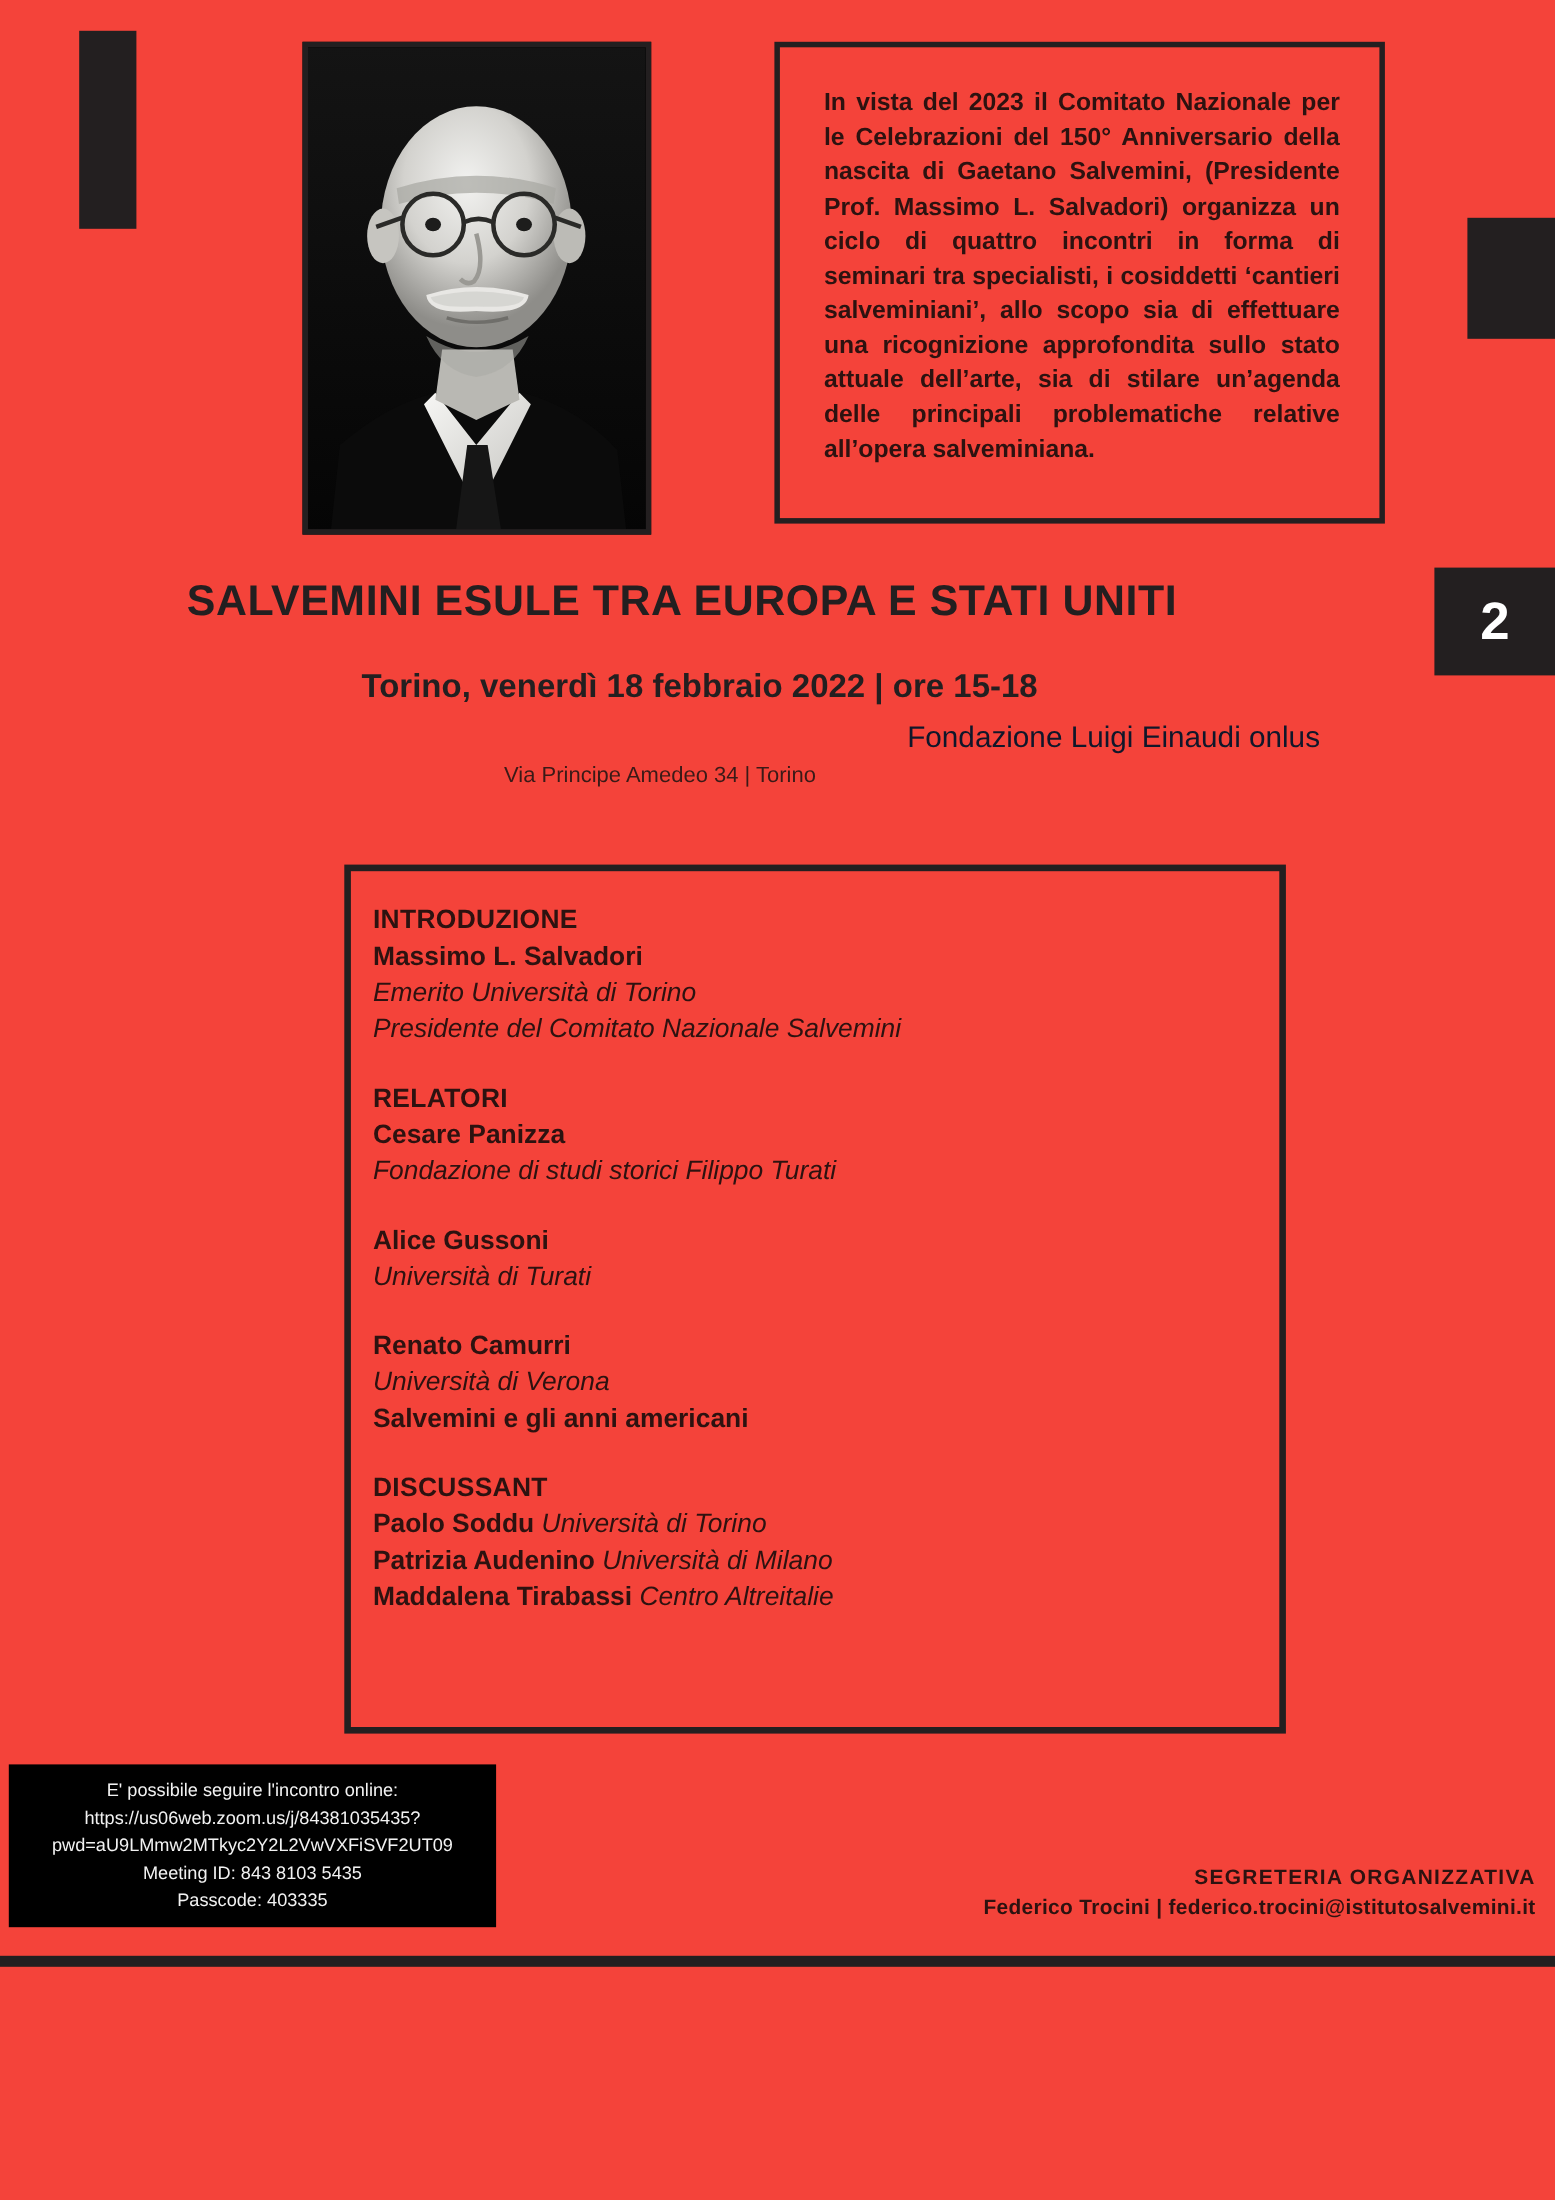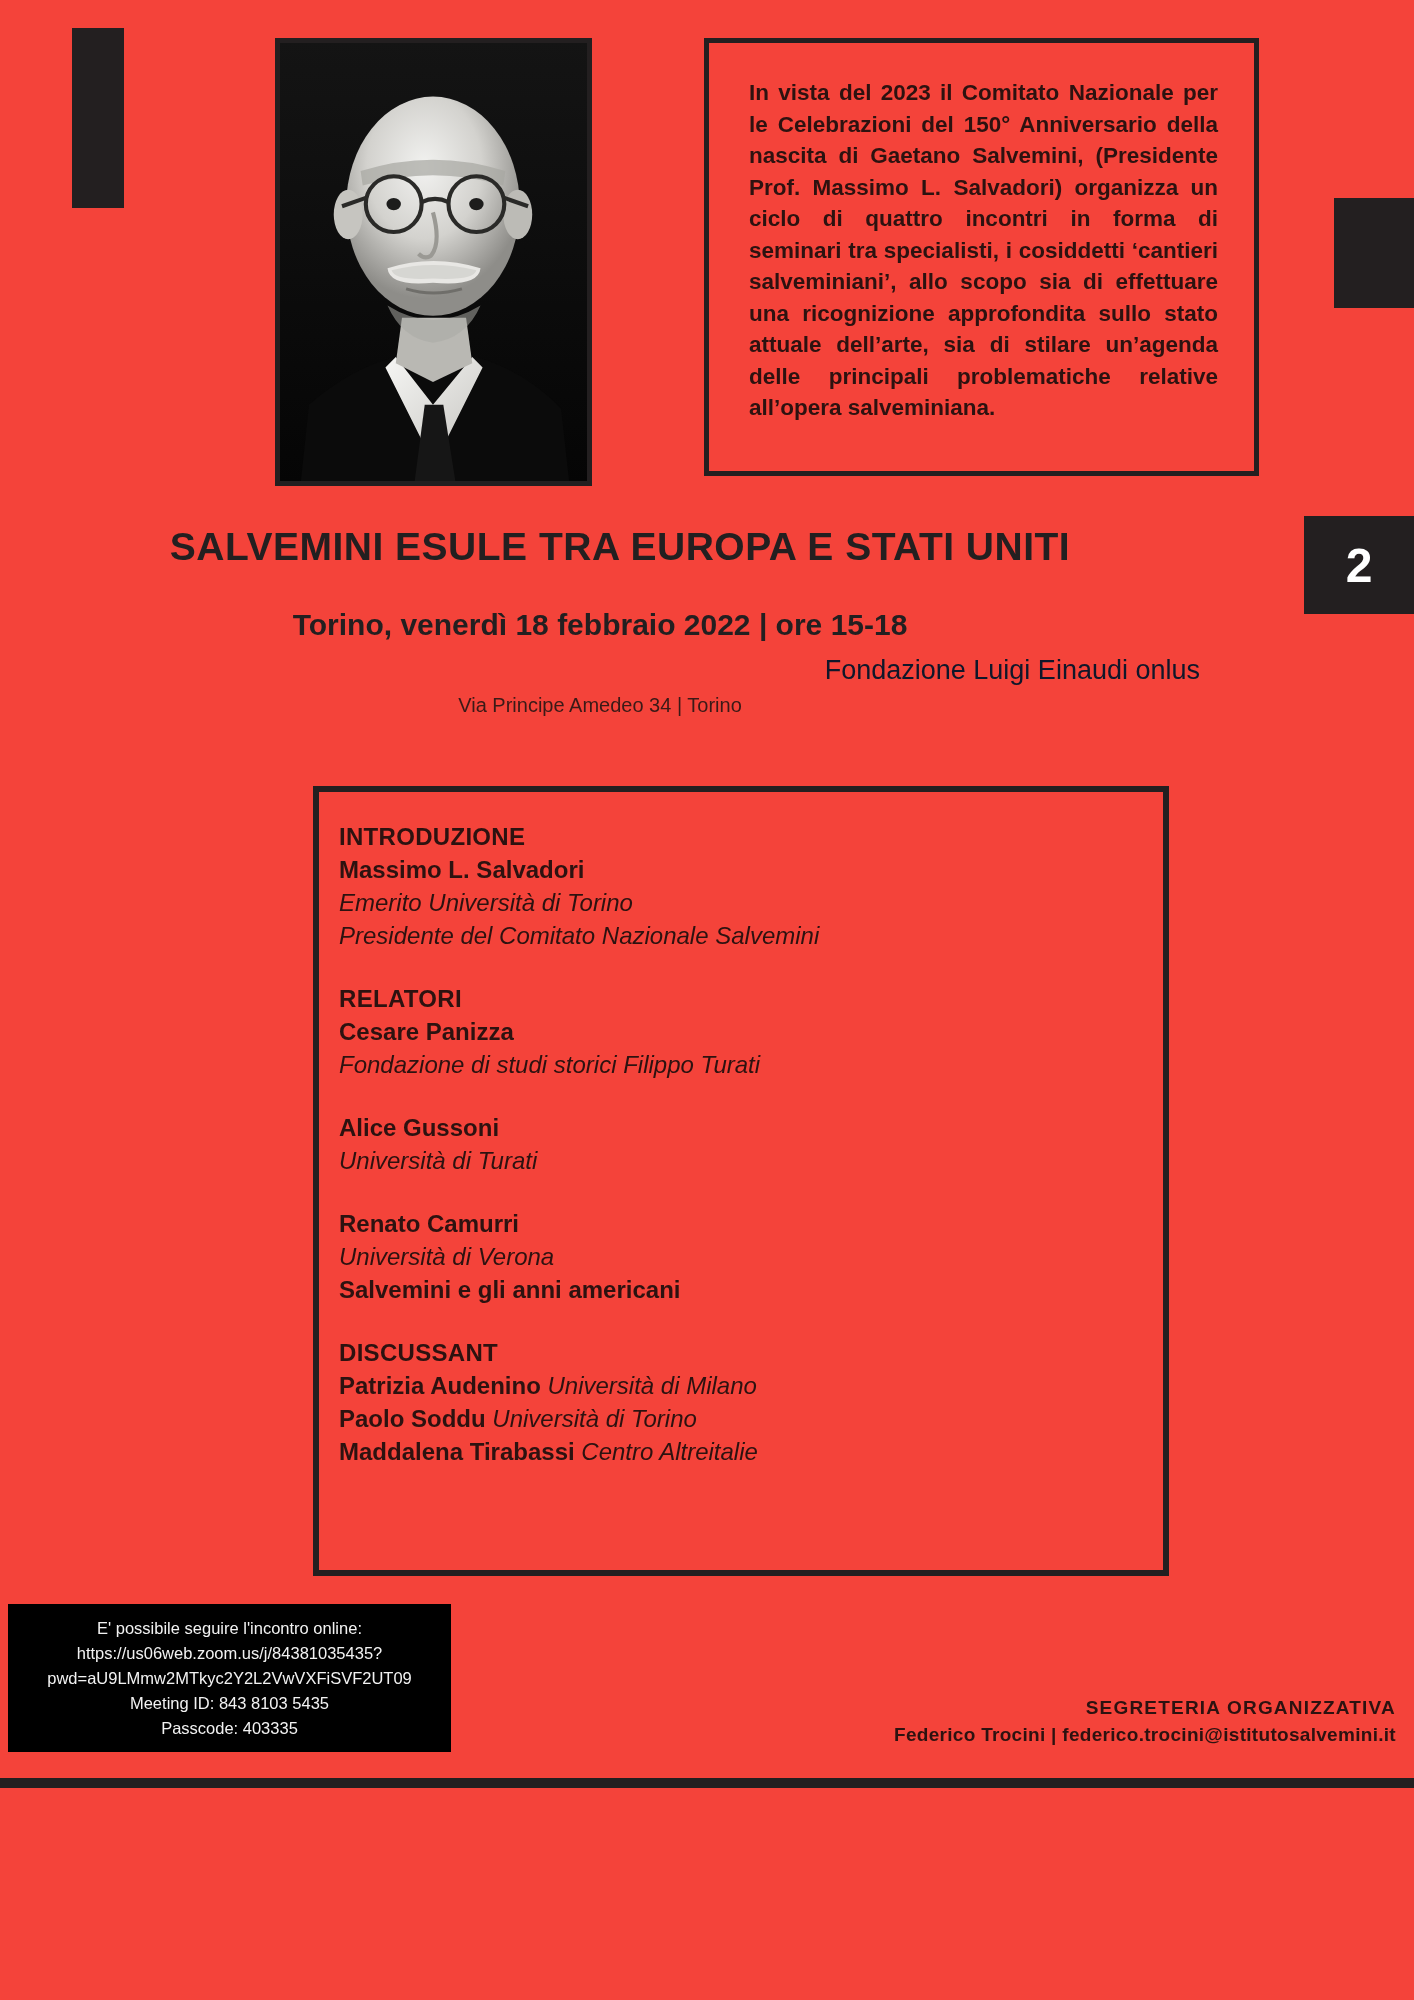--- a/index.html
+++ b/index.html
@@ -88,20 +88,21 @@
 
   
   .ev-date {
     position: absolute;
     left: 0; top: 608px;
     width: 1200px;
     text-align: center;
     font-size: 30px;
     font-weight: bold;
     color: #231f20;
+    padding-left: 36px;
   }
   .ev-venue {
     position: absolute;
     left: 0; top: 655px;
     width: 1200px;
     text-align: right;
     font-size: 27px;
     font-weight: normal;
     color: #0f172a;
   }
@@ -314,26 +315,26 @@
     <div class="p-name">Renato Camurri</div>
     <div class="p-aff">Università di Verona</div>
     <div class="p-title">Salvemini e gli anni americani</div>
   </div>
 
   <div class="gap"></div>
 
   <div class="sec-head">DISCUSSANT</div>
 
   <div class="disc-line">
+    <b>Paolo Soddu</b>
+    <i>Università di Torino</i>
+  </div>
+  <div class="disc-line">
     <b>Patrizia Audenino</b>
     <i>Università di Milano</i>
-  </div>
-  <div class="disc-line">
-    <b>Paolo Soddu</b>
-    <i>Università di Torino</i>
   </div>
   <div class="disc-line">
     <b>Maddalena Tirabassi</b>
     <i>Centro Altreitalie</i>
   </div>
 
 </div>
 
 <div class="zoom-box">
   <div>E' possibile seguire l'incontro online:</div>

